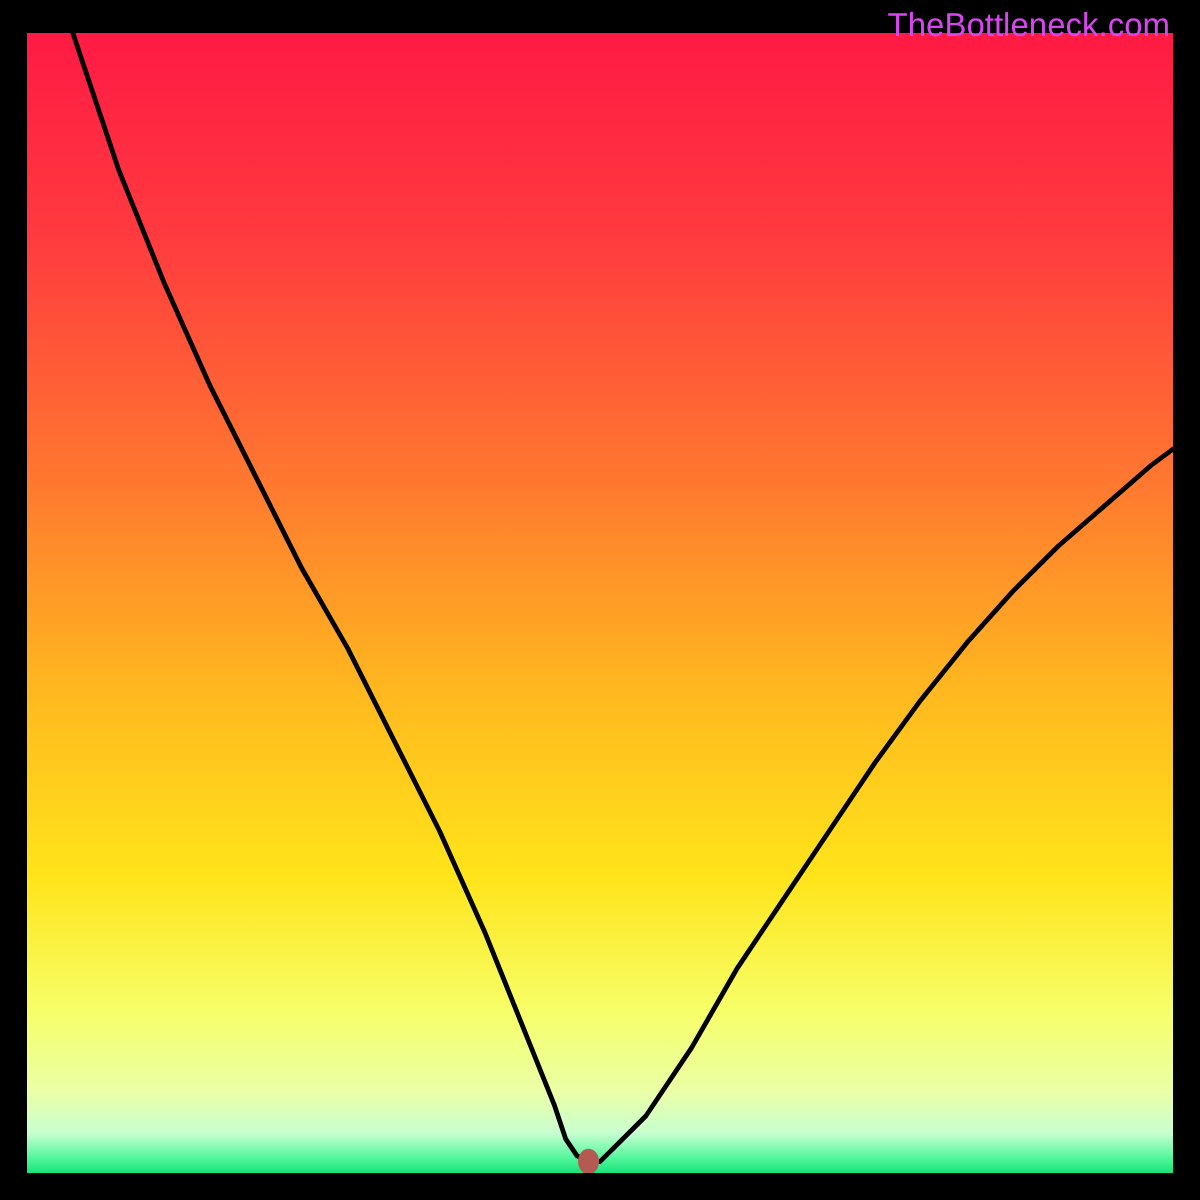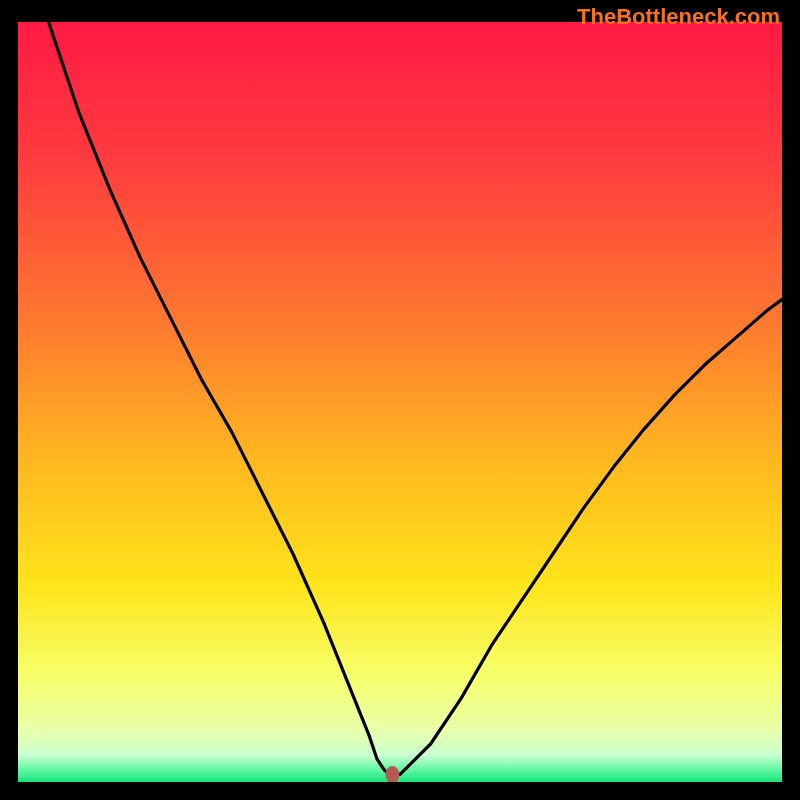--- a/index.html
+++ b/index.html
@@ -15,22 +15,22 @@
     width: 800px;
     height: 800px;
     background: #000;
   }
   .watermark {
     position: absolute;
     top: 4px;
     right: 20px;
     font-family: Arial, Helvetica, sans-serif;
     font-size: 22px;
-    font-weight: bold;
-    color: #f97316;
+    font-weight: normal;
+    color: #d946ef;
     z-index: 10;
   }
   .plot {
     position: absolute;
     left: 18px;
     top: 22px;
     width: 764px;
     height: 760px;
   }
   .plot svg {

